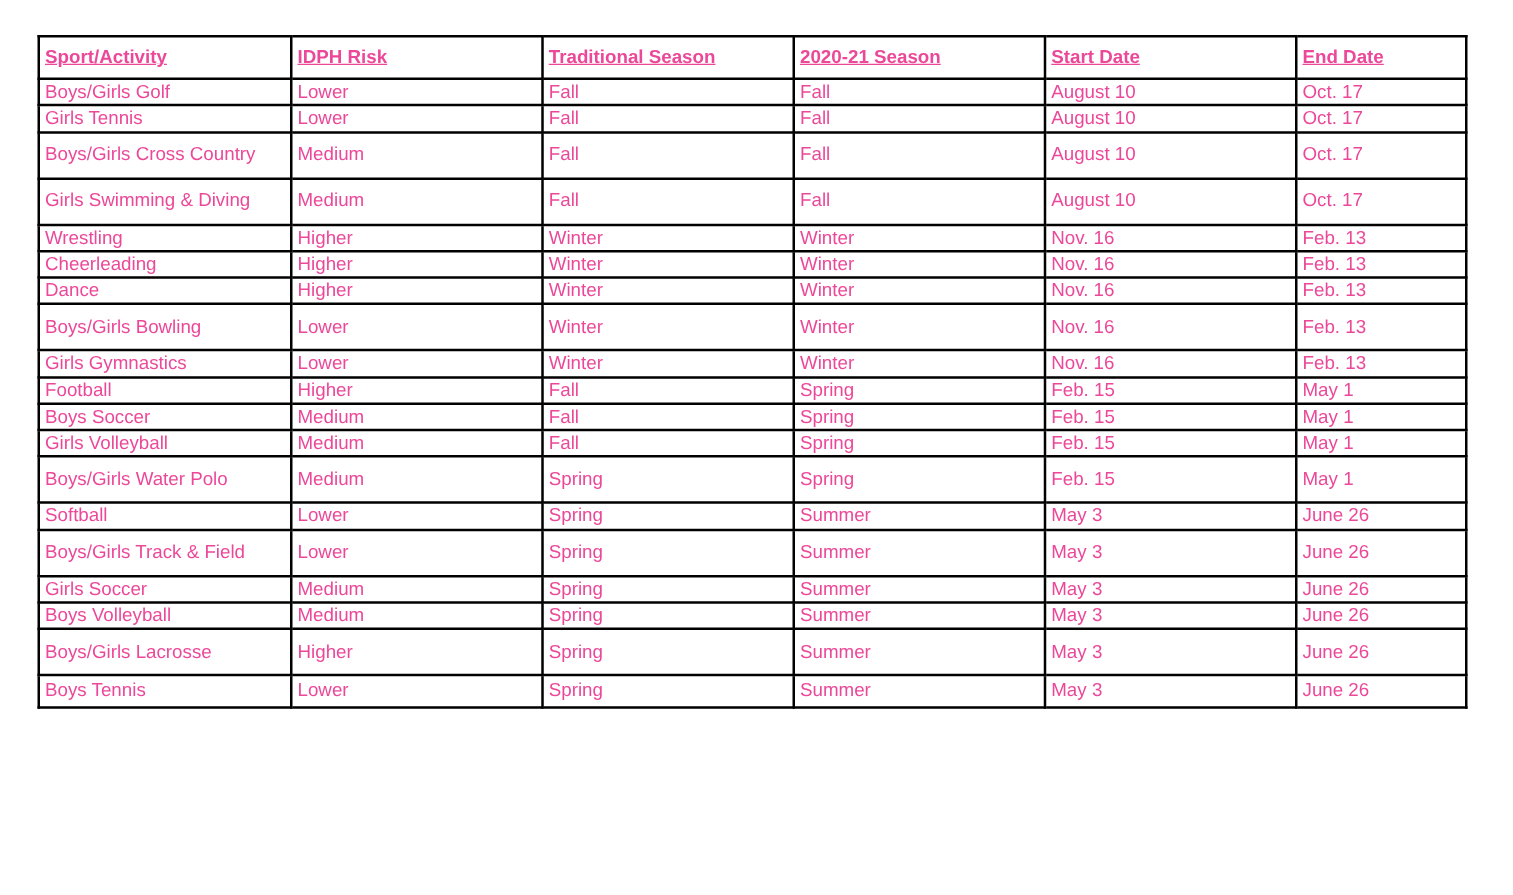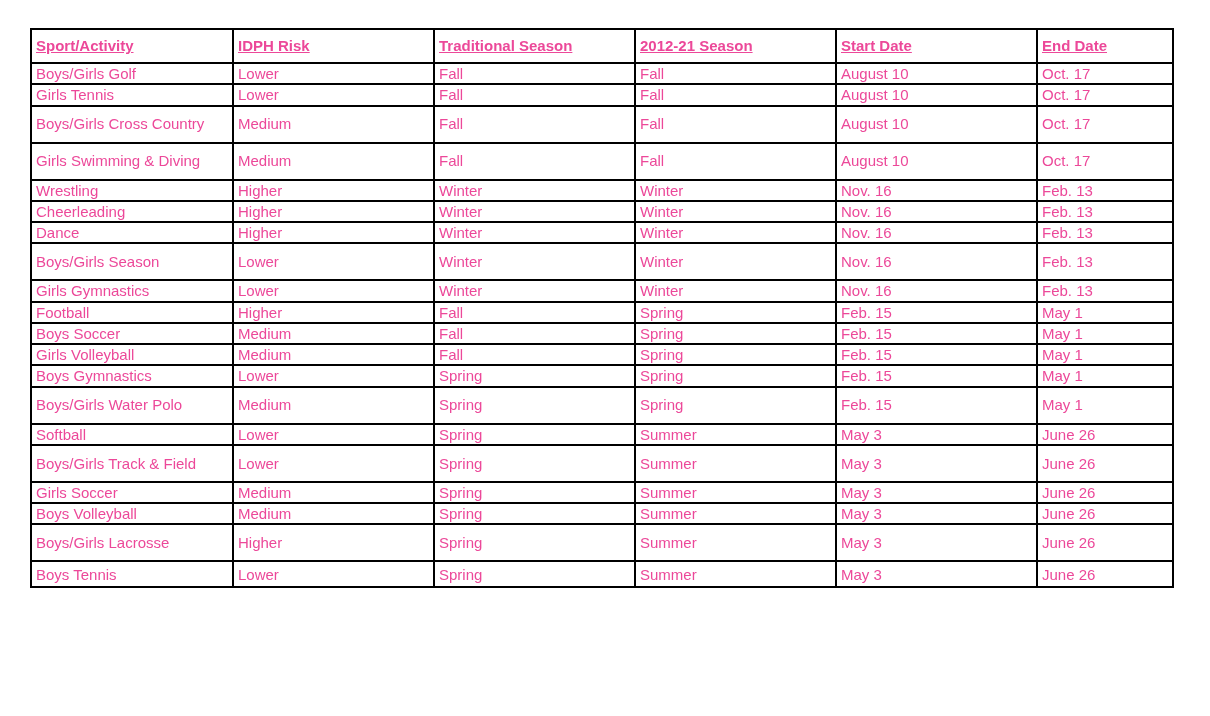--- a/index.html
+++ b/index.html
@@ -56,21 +56,21 @@
       <col style="width:201px">
       <col style="width:201px">
       <col style="width:201px">
       <col style="width:136px">
     </colgroup>
     <thead>
       <tr>
           <th><span class="th-label">Sport/Activity</span></th>
           <th><span class="th-label">IDPH Risk</span></th>
           <th><span class="th-label">Traditional Season</span></th>
-          <th><span class="th-label">2012-21 Season</span></th>
+          <th><span class="th-label">2020-21 Season</span></th>
           <th><span class="th-label">Start Date</span></th>
           <th><span class="th-label">End Date</span></th>
         </tr>
     </thead>
     <tbody>
         <tr class="row-normal">
           <td>Boys/Girls Golf</td>
           <td>Lower</td>
           <td>Fall</td>
           <td>Fall</td>
@@ -119,21 +119,21 @@
         </tr>
         <tr class="row-normal">
           <td>Dance</td>
           <td>Higher</td>
           <td>Winter</td>
           <td>Winter</td>
           <td>Nov. 16</td>
           <td>Feb. 13</td>
         </tr>
         <tr class="row-tall">
-          <td>Boys/Girls Season</td>
+          <td>Boys/Girls Bowling</td>
           <td>Lower</td>
           <td>Winter</td>
           <td>Winter</td>
           <td>Nov. 16</td>
           <td>Feb. 13</td>
         </tr>
         <tr class="row-normal">
           <td>Girls Gymnastics</td>
           <td>Lower</td>
           <td>Winter</td>
@@ -154,28 +154,20 @@
           <td>Medium</td>
           <td>Fall</td>
           <td>Spring</td>
           <td>Feb. 15</td>
           <td>May 1</td>
         </tr>
         <tr class="row-normal">
           <td>Girls Volleyball</td>
           <td>Medium</td>
           <td>Fall</td>
-          <td>Spring</td>
-          <td>Feb. 15</td>
-          <td>May 1</td>
-        </tr>
-        <tr class="row-normal">
-          <td>Boys Gymnastics</td>
-          <td>Lower</td>
-          <td>Spring</td>
           <td>Spring</td>
           <td>Feb. 15</td>
           <td>May 1</td>
         </tr>
         <tr class="row-tall">
           <td>Boys/Girls Water Polo</td>
           <td>Medium</td>
           <td>Spring</td>
           <td>Spring</td>
           <td>Feb. 15</td>

